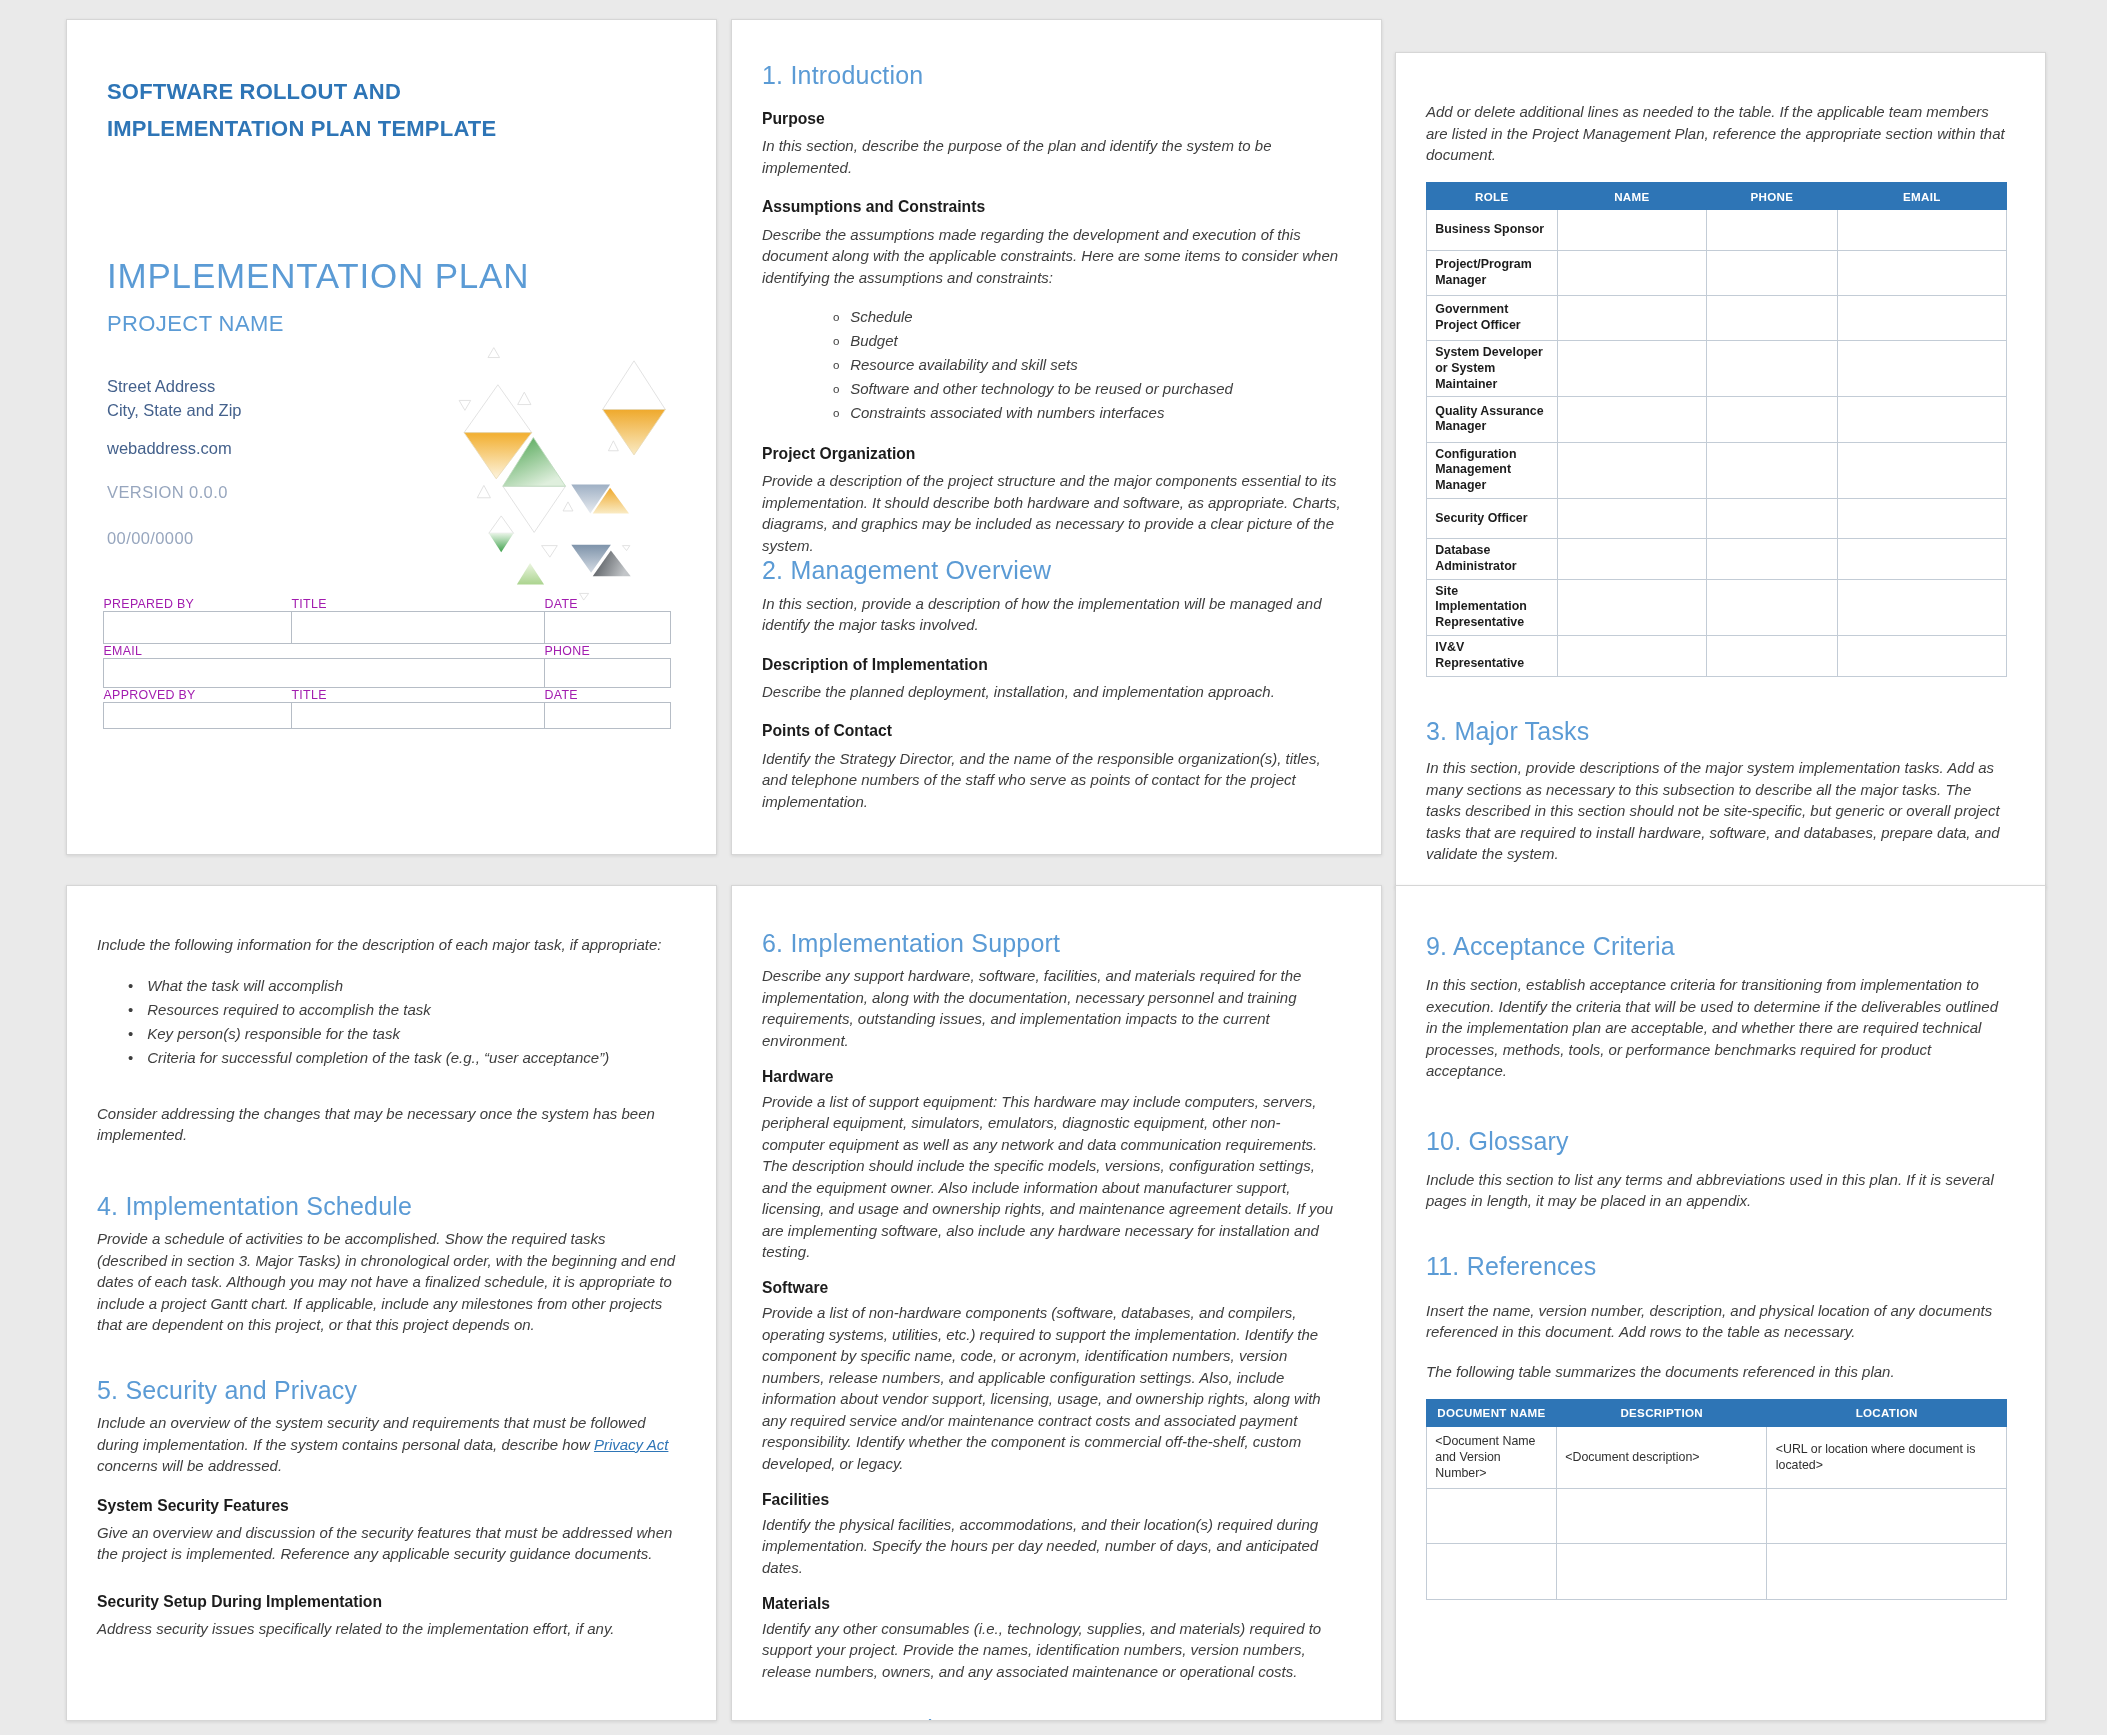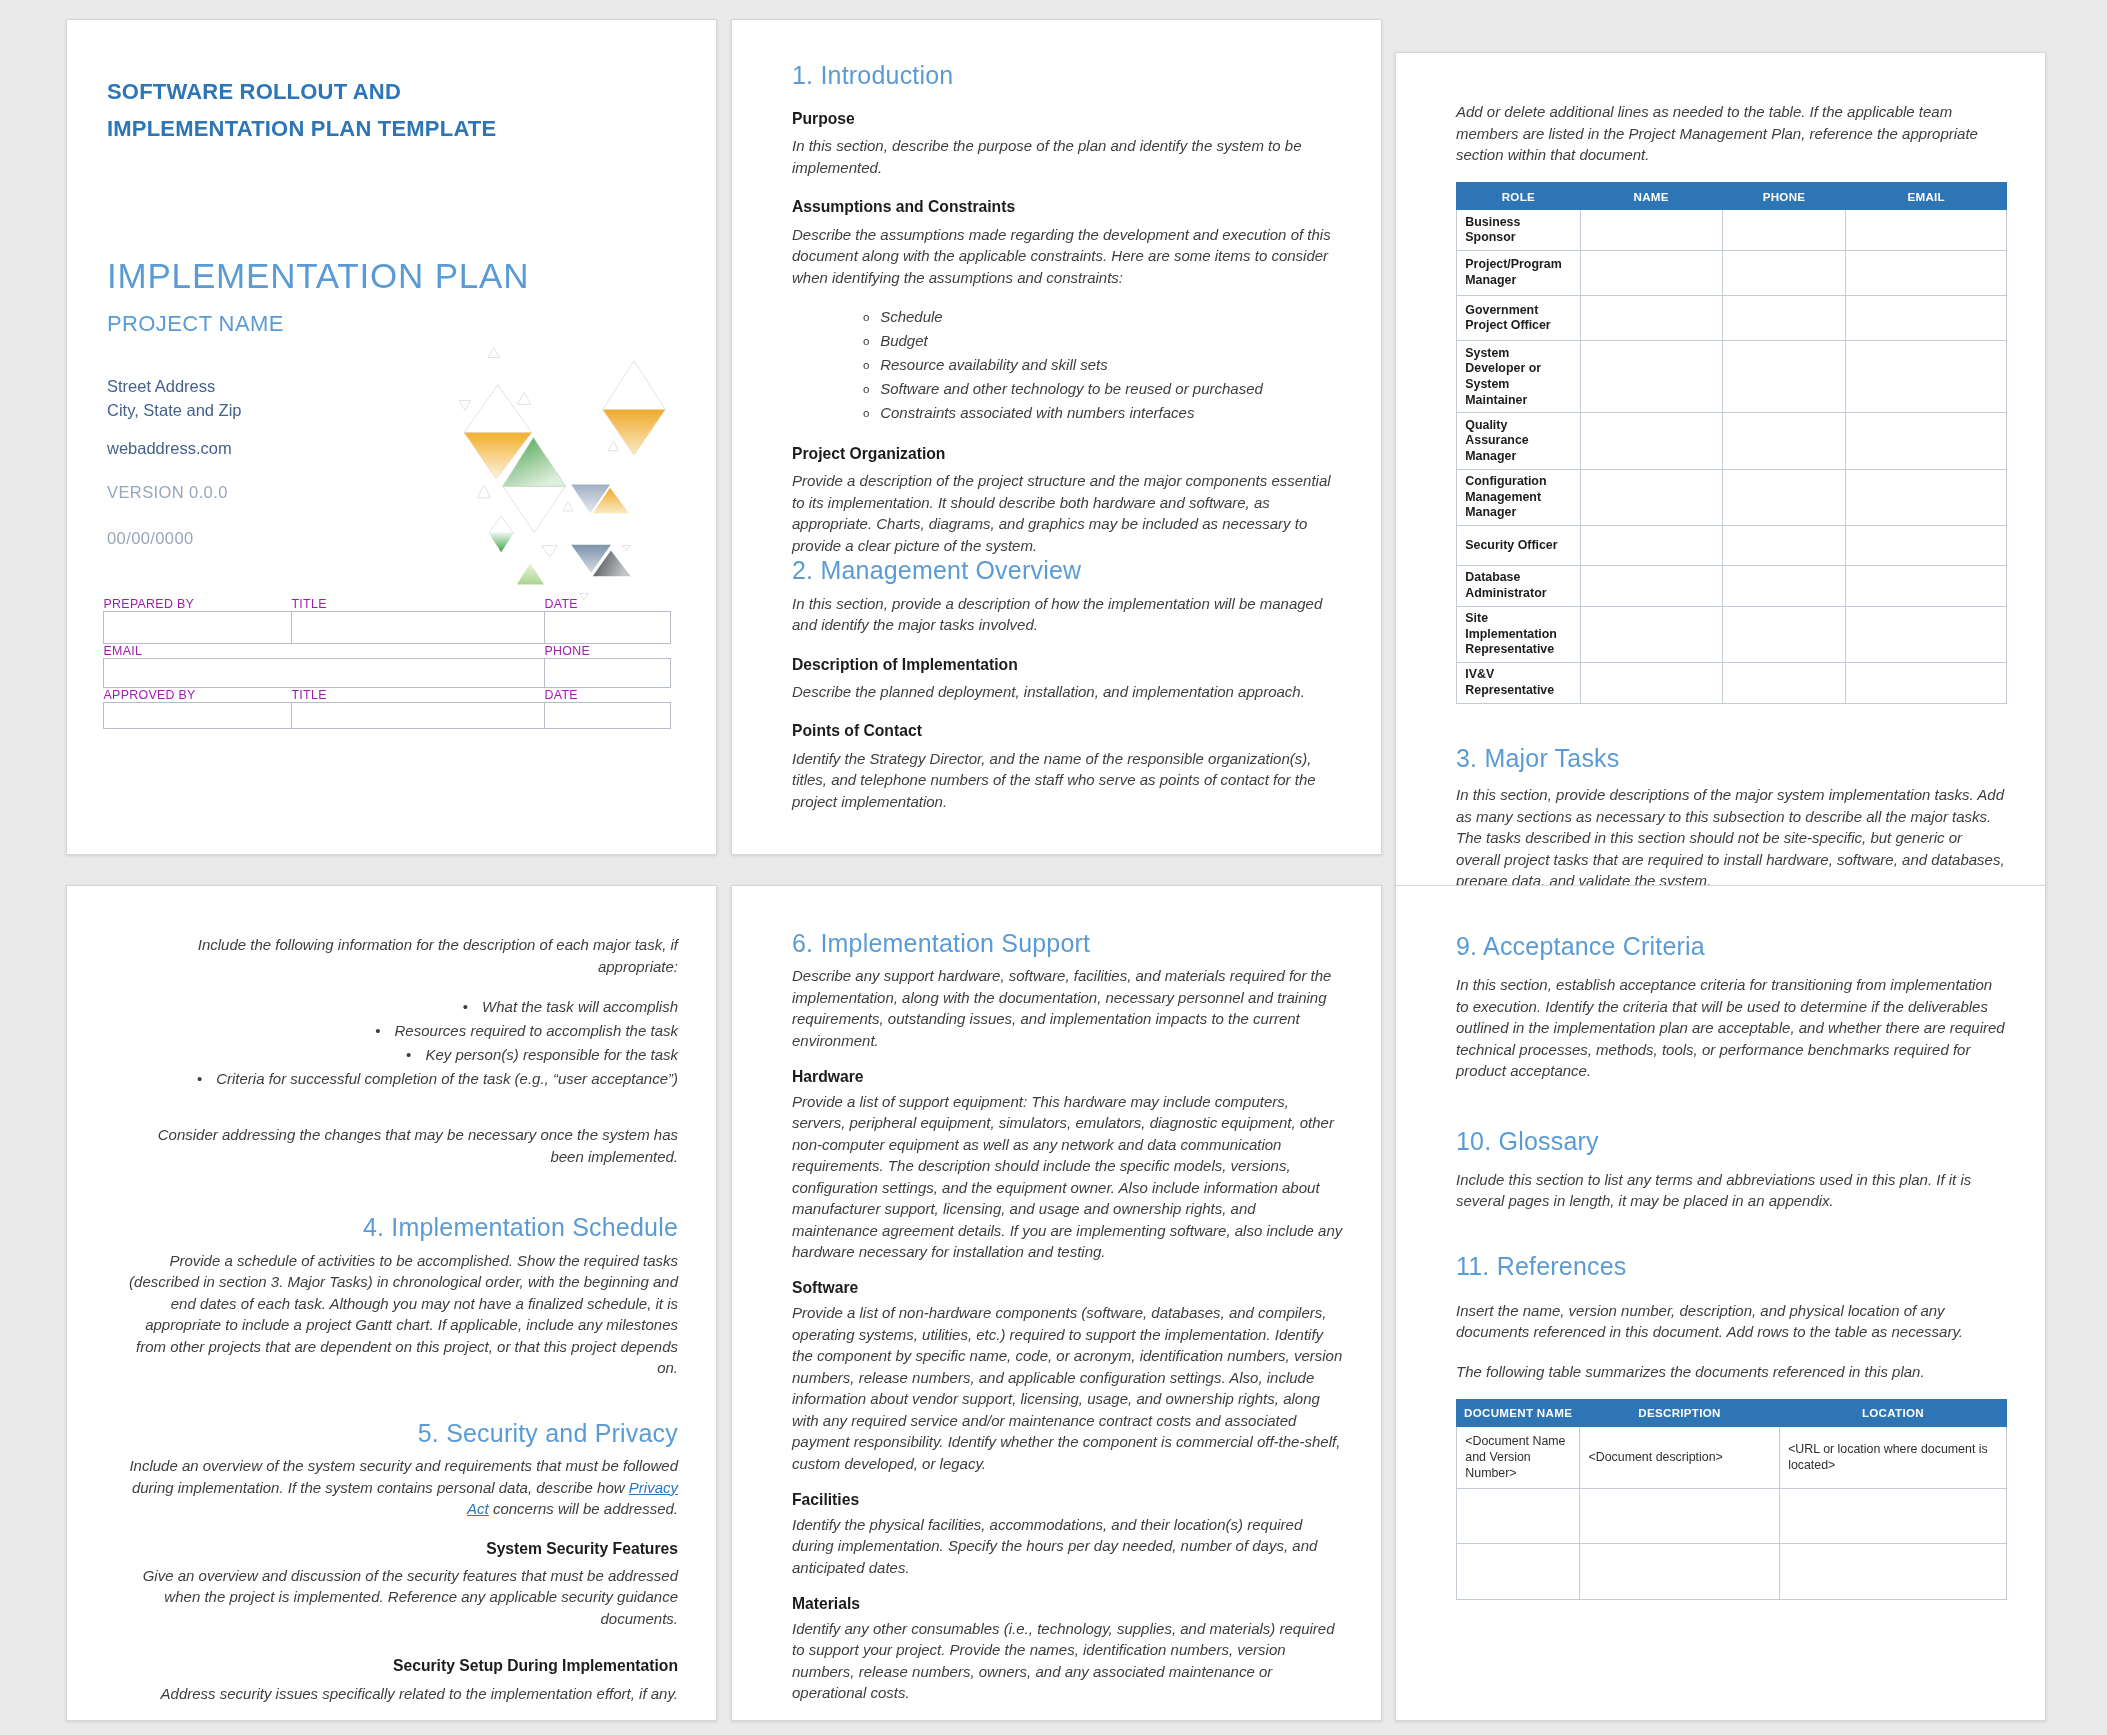--- a/index.html
+++ b/index.html
@@ -6,21 +6,21 @@
   body{
     width:2108px;height:1736px;position:relative;
     background:#eaeaea;
     font-family:"Liberation Sans",sans-serif;
   }
   .page{
     position:absolute;width:651px;height:836px;background:#ffffff;
     border:0.8px solid #d6d6d6;box-shadow:0 0.8px 3.3px rgba(0,0,0,.10);
     box-sizing:border-box;overflow:hidden;
   }
-  .inner{padding:41px 38px 0 60px;}
+  .inner{padding:41px 38px 0 30px;}
   
   h1.sec{font-size:25px;font-weight:400;color:#5B9BD5;margin:0;letter-spacing:0.2px;}
   .gap-sec{margin-top:38px;}
   h3.sub{font-size:15.7px;font-weight:700;color:#1c1c1c;margin:20px 0 0 0;}
   p.b{font-size:15px;line-height:21.5px;font-style:italic;color:#3e3e3e;margin:7.4px 0 0 0;}
   p.first{margin-top:3.3px;}
   ul.olist{list-style:none;margin:16.5px 0 6.6px 71px;padding:0;}
   ul.olist li{font-size:15px;line-height:23px;font-style:italic;color:#3e3e3e;}
   ul.olist li::before{content:"o";font-style:normal;font-size:11.6px;margin-right:10.7px;position:relative;top:-0.8px;}
   ul.dlist{list-style:none;margin:18px 0 0 31px;padding:0;}
@@ -282,21 +282,21 @@
           </tr>
     </tbody>
       </table>
     <h1 class="sec" style="margin-top:40px;">3. Major Tasks</h1>
     <p class="b" style="margin-top:11.6px;">In this section, provide descriptions of the major system implementation tasks. Add as many sections as necessary to this subsection to describe all the major tasks. The tasks described in this section should not be site-specific, but generic or overall project tasks that are required to install hardware, software, and databases, prepare data, and validate the system.</p>
     <p class="b" style="margin-top:21.5px;">If several implementation approaches are being reviewed, identify the advantages, disadvantages, risks, issues, estimated time frames, and estimated resource requirements for each option considered. These options could include the following:</p>
 
   </div>
 </div>
 
-<div class="page" style="left:66px;top:885px;text-align:right;">
+<div class="page" style="left:66px;top:885px;">
   <div class="inner" style="padding-top:45px;">
     <p class="b first">Include the following information for the description of each major task, if appropriate:</p>
     <ul class="dlist">
       <li>What the task will accomplish</li>
       <li>Resources required to accomplish the task</li>
       <li>Key person(s) responsible for the task</li>
       <li>Criteria for successful completion of the task (e.g., “user acceptance”)</li>
     </ul>
     <p class="b" style="margin-top:33px;">Consider addressing the changes that may be necessary once the system has been implemented.</p>
     <h1 class="sec" style="margin-top:46px;">4. Implementation Schedule</h1>

